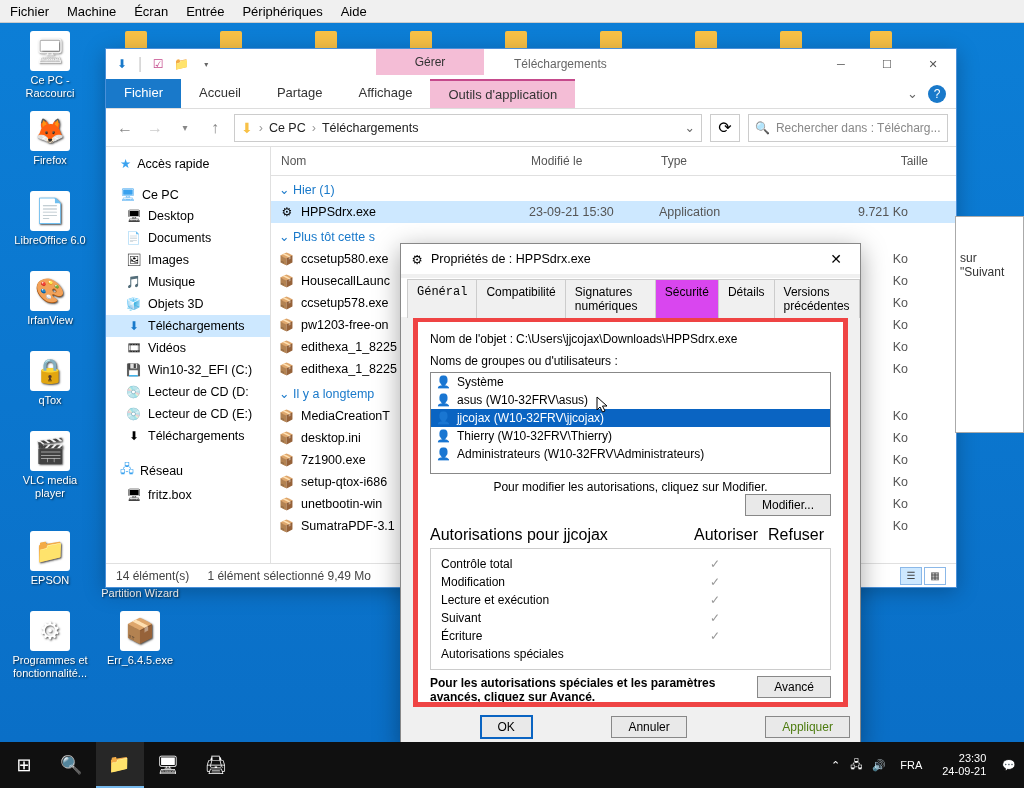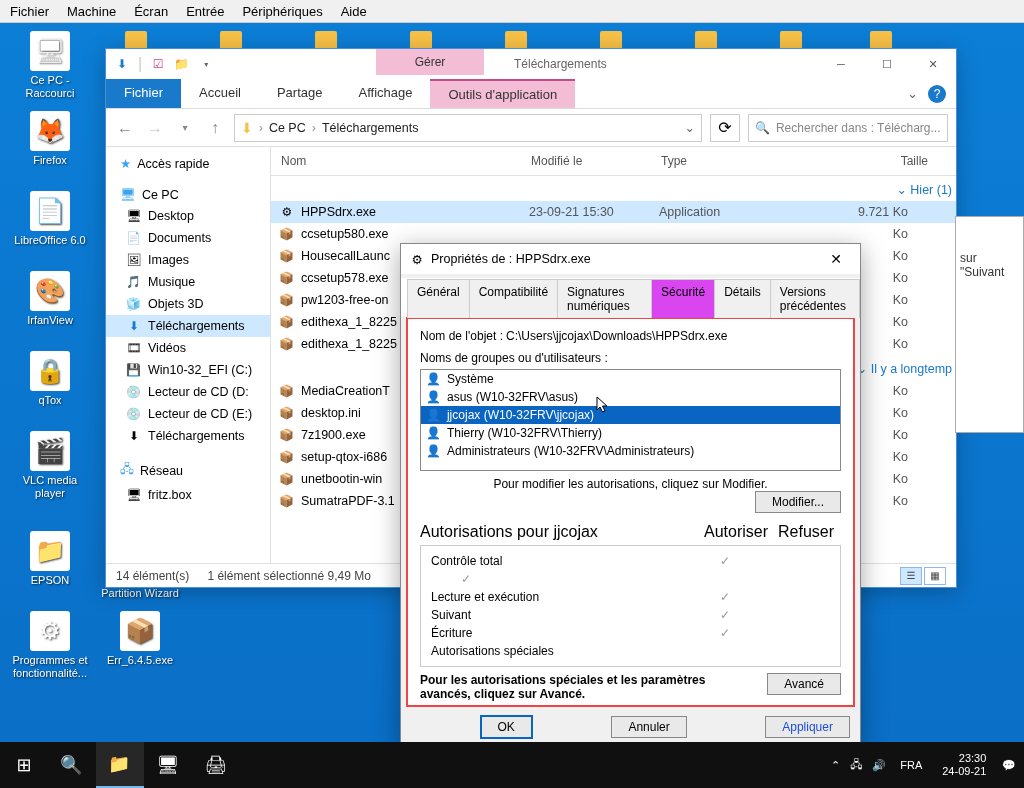--- a/index.html
+++ b/index.html
@@ -49,21 +49,21 @@
 .ex-nav-item { display: flex; align-items: center; gap: 6px; padding: 3px 6px 3px 20px; white-space: nowrap; }
 .ex-nav-item.sel { background: #cde8ff; }
 .ex-nav-item .nic { width: 16px; height: 16px; display:flex;align-items:center;justify-content:center;font-size:12px;}
 .ex-nav-head { padding: 3px 6px 3px 14px; display:flex;align-items:center;gap:6px;}
 .ex-nav-head .star{color:#3aa2ef;}
 
 .ex-content { flex: 1; overflow: hidden; font-size: 12.5px; }
 .ex-cols { display: flex; border-bottom: 1px solid #e0e0e0; color: #555; font-size: 12px; }
 .ex-col { padding: 7px 10px; }
 .ex-col.name{width:250px;} .ex-col.mod{width:130px;} .ex-col.type{width:110px;} .ex-col.size{flex:1;text-align:right;padding-right:28px;}
-.ex-group { color: #1979ca; padding: 6px 4px 4px 8px; font-size: 12.5px; text-align: right; }
+.ex-group { color: #1979ca; padding: 6px 4px 4px 8px; font-size: 12.5px; }
 .ex-group::before{content:"⌄ ";}
 .ex-row { display: flex; padding: 3px 8px; }
 .ex-row.sel { background: #cde8ff; }
 .ex-row .cell{display:flex;align-items:center;gap:6px;}
 .ex-row .cell.name{width:250px;} .ex-row .cell.mod{width:130px;color:#555;} .ex-row .cell.type{width:110px;color:#555;} .ex-row .cell.size{flex:1;text-align:right;justify-content:flex-end;padding-right:40px;color:#555;}
 .ex-row .fic{width:16px;height:16px;display:flex;align-items:center;justify-content:center;font-size:12px;}
 
 .ex-status { height: 24px; border-top: 1px solid #e0e0e0; display: flex; align-items: center; font-size: 12px; color: #444; padding: 0 10px; gap: 18px;}
 .ex-view-btns{margin-left:auto;display:flex;gap:2px;}
 .ex-view-btn{width:22px;height:18px;border:1px solid #8bb8e8;display:flex;align-items:center;justify-content:center;font-size:10px;}
@@ -72,31 +72,31 @@
 
 .overflow-win{position:absolute;top:193px;left:955px;width:69px;height:217px;background:#fff;border:1px solid #aaa;font-size:12px;color:#333;padding:4px;overflow:hidden;}
 
 
 .props { position: absolute; top: 220px; left: 400px; width: 461px; height: 505px; background: #f0f0f0; border: 1px solid #888; box-shadow: 0 6px 24px rgba(0,0,0,.35); display:flex;flex-direction:column;}
 .props-title { height: 30px; background: #fff; display: flex; align-items: center; padding: 0 8px; font-size: 12.5px; }
 .props-title-ic{width:16px;height:16px;margin-right:6px;display:flex;align-items:center;justify-content:center;}
 .props-close { margin-left: auto; width: 32px; height: 24px; display: flex; align-items: center; justify-content: center; font-size: 14px; }
 .props-tabs { display: flex; background: #fff; font-size: 12px; margin-top:4px;}
 .props-tab { padding: 5px 9px; border: 1px solid #ccc; border-bottom: none; margin-left: -1px; background: #f0f0f0; position: relative; top: 1px; }
-.props-tab:first-child{margin-left:6px;}
+.props-tab:first-child{margin-left:6px;font-family:Liberation Mono, monospace;}
 .props-tab.active { background: #d946ef; z-index: 2; }
-.props-panel { flex:1; background: #fff; border:2px solid #ef4444; margin:0 5px; padding: 10px 12px; font-size: 12px; overflow:hidden;}
+.props-panel { flex:1; background: #fff; border:5px solid #ef4444; margin:0 12px; padding: 10px 12px; font-size: 12px; overflow:hidden;}
 .props-row{display:flex;margin-bottom:8px;}
 .props-row .lbl{width:86px;}
 .props-grouplist{border:1px solid #888;height:102px;overflow:auto;margin:4px 0 6px;}
 .props-grouprow{display:flex;align-items:center;gap:6px;padding:2px 5px;font-size:12px;}
 .props-grouprow.sel{background:#0a64c2;color:#fff;}
 .props-modrow{display:flex;align-items:center;margin:4px 0 10px;flex-direction:column;}
 .props-btn{border:1px solid #888;background:#e9e9e9;padding:3px 16px;font-size:12px;margin-left:auto;}
-.props-btn.disabled{color:#1d4ed8;box-shadow:none;}
+.props-btn.disabled{color:#4d7c0f;box-shadow:none;}
 .props-btn.default{border:2px solid #0a64c2;}
 .props-permhdr{display:flex;font-size:16px;margin-top:6px;}
 .props-permhdr .ph-l{flex:1;} .props-permhdr .ph-c{width:70px;text-align:center;} .props-permbox{border:1px solid #ccc;padding:6px 10px;margin:4px 0 6px;}
 .props-permrow{display:flex;align-items:center;padding:2px 0;font-size:12px;}
 .props-permrow .pl{flex:1;}
 .props-permrow .pc{width:70px;text-align:center;color:#999;}
 .props-adv{display:flex;align-items:flex-start;margin-top:6px;}
 .props-adv-txt{flex:1;font-size:12px;padding-right:10px;font-weight:bold;}
 .props-link{color:#0a64c2;text-decoration:underline;font-size:12px;margin-top:10px;display:inline-block;}
 .props-footer{height:40px;display:flex;align-items:center;justify-content:flex-end;gap:10px;padding:0 10px;}
@@ -306,20 +306,21 @@
         <div class="ex-group">Hier (1)</div>
         <div class="ex-row sel">
           <div class="cell name">
               <span class="fic">⚙</span>
               <span>HPPSdrx.exe</span>
             </div>
           <div class="cell mod">23-09-21 15:30</div>
           <div class="cell type">Application</div>
           <div class="cell size">9.721 Ko</div>
         </div>
+        <div class="ex-group">Plus tôt cette s</div>
         <div id="rows2-container">
             <div class="ex-row">
               <div class="cell name">
                 <span class="fic">📦</span>
                 <span>ccsetup580.exe</span>
               </div>
               <div class="cell mod"></div>
               <div class="cell type"></div>
               <div class="cell size">Ko</div>
             </div>
@@ -494,20 +495,21 @@
         <span class="ph-c">Autoriser</span>
         <span class="ph-c">Refuser</span>
       </div>
       <div class="props-permbox" id="perms-list">
           <div class="props-permrow">
             <span class="pl">Contrôle total</span>
             <span class="pc">✓</span>
             <span class="pc"></span>
           </div>
           <div class="props-permrow">
+            <span class="pl">Modification</span>
             <span class="pc">✓</span>
             <span class="pc"></span>
           </div>
           <div class="props-permrow">
             <span class="pl">Lecture et exécution</span>
             <span class="pc">✓</span>
             <span class="pc"></span>
           </div>
           <div class="props-permrow">
             <span class="pl">Suivant</span>

